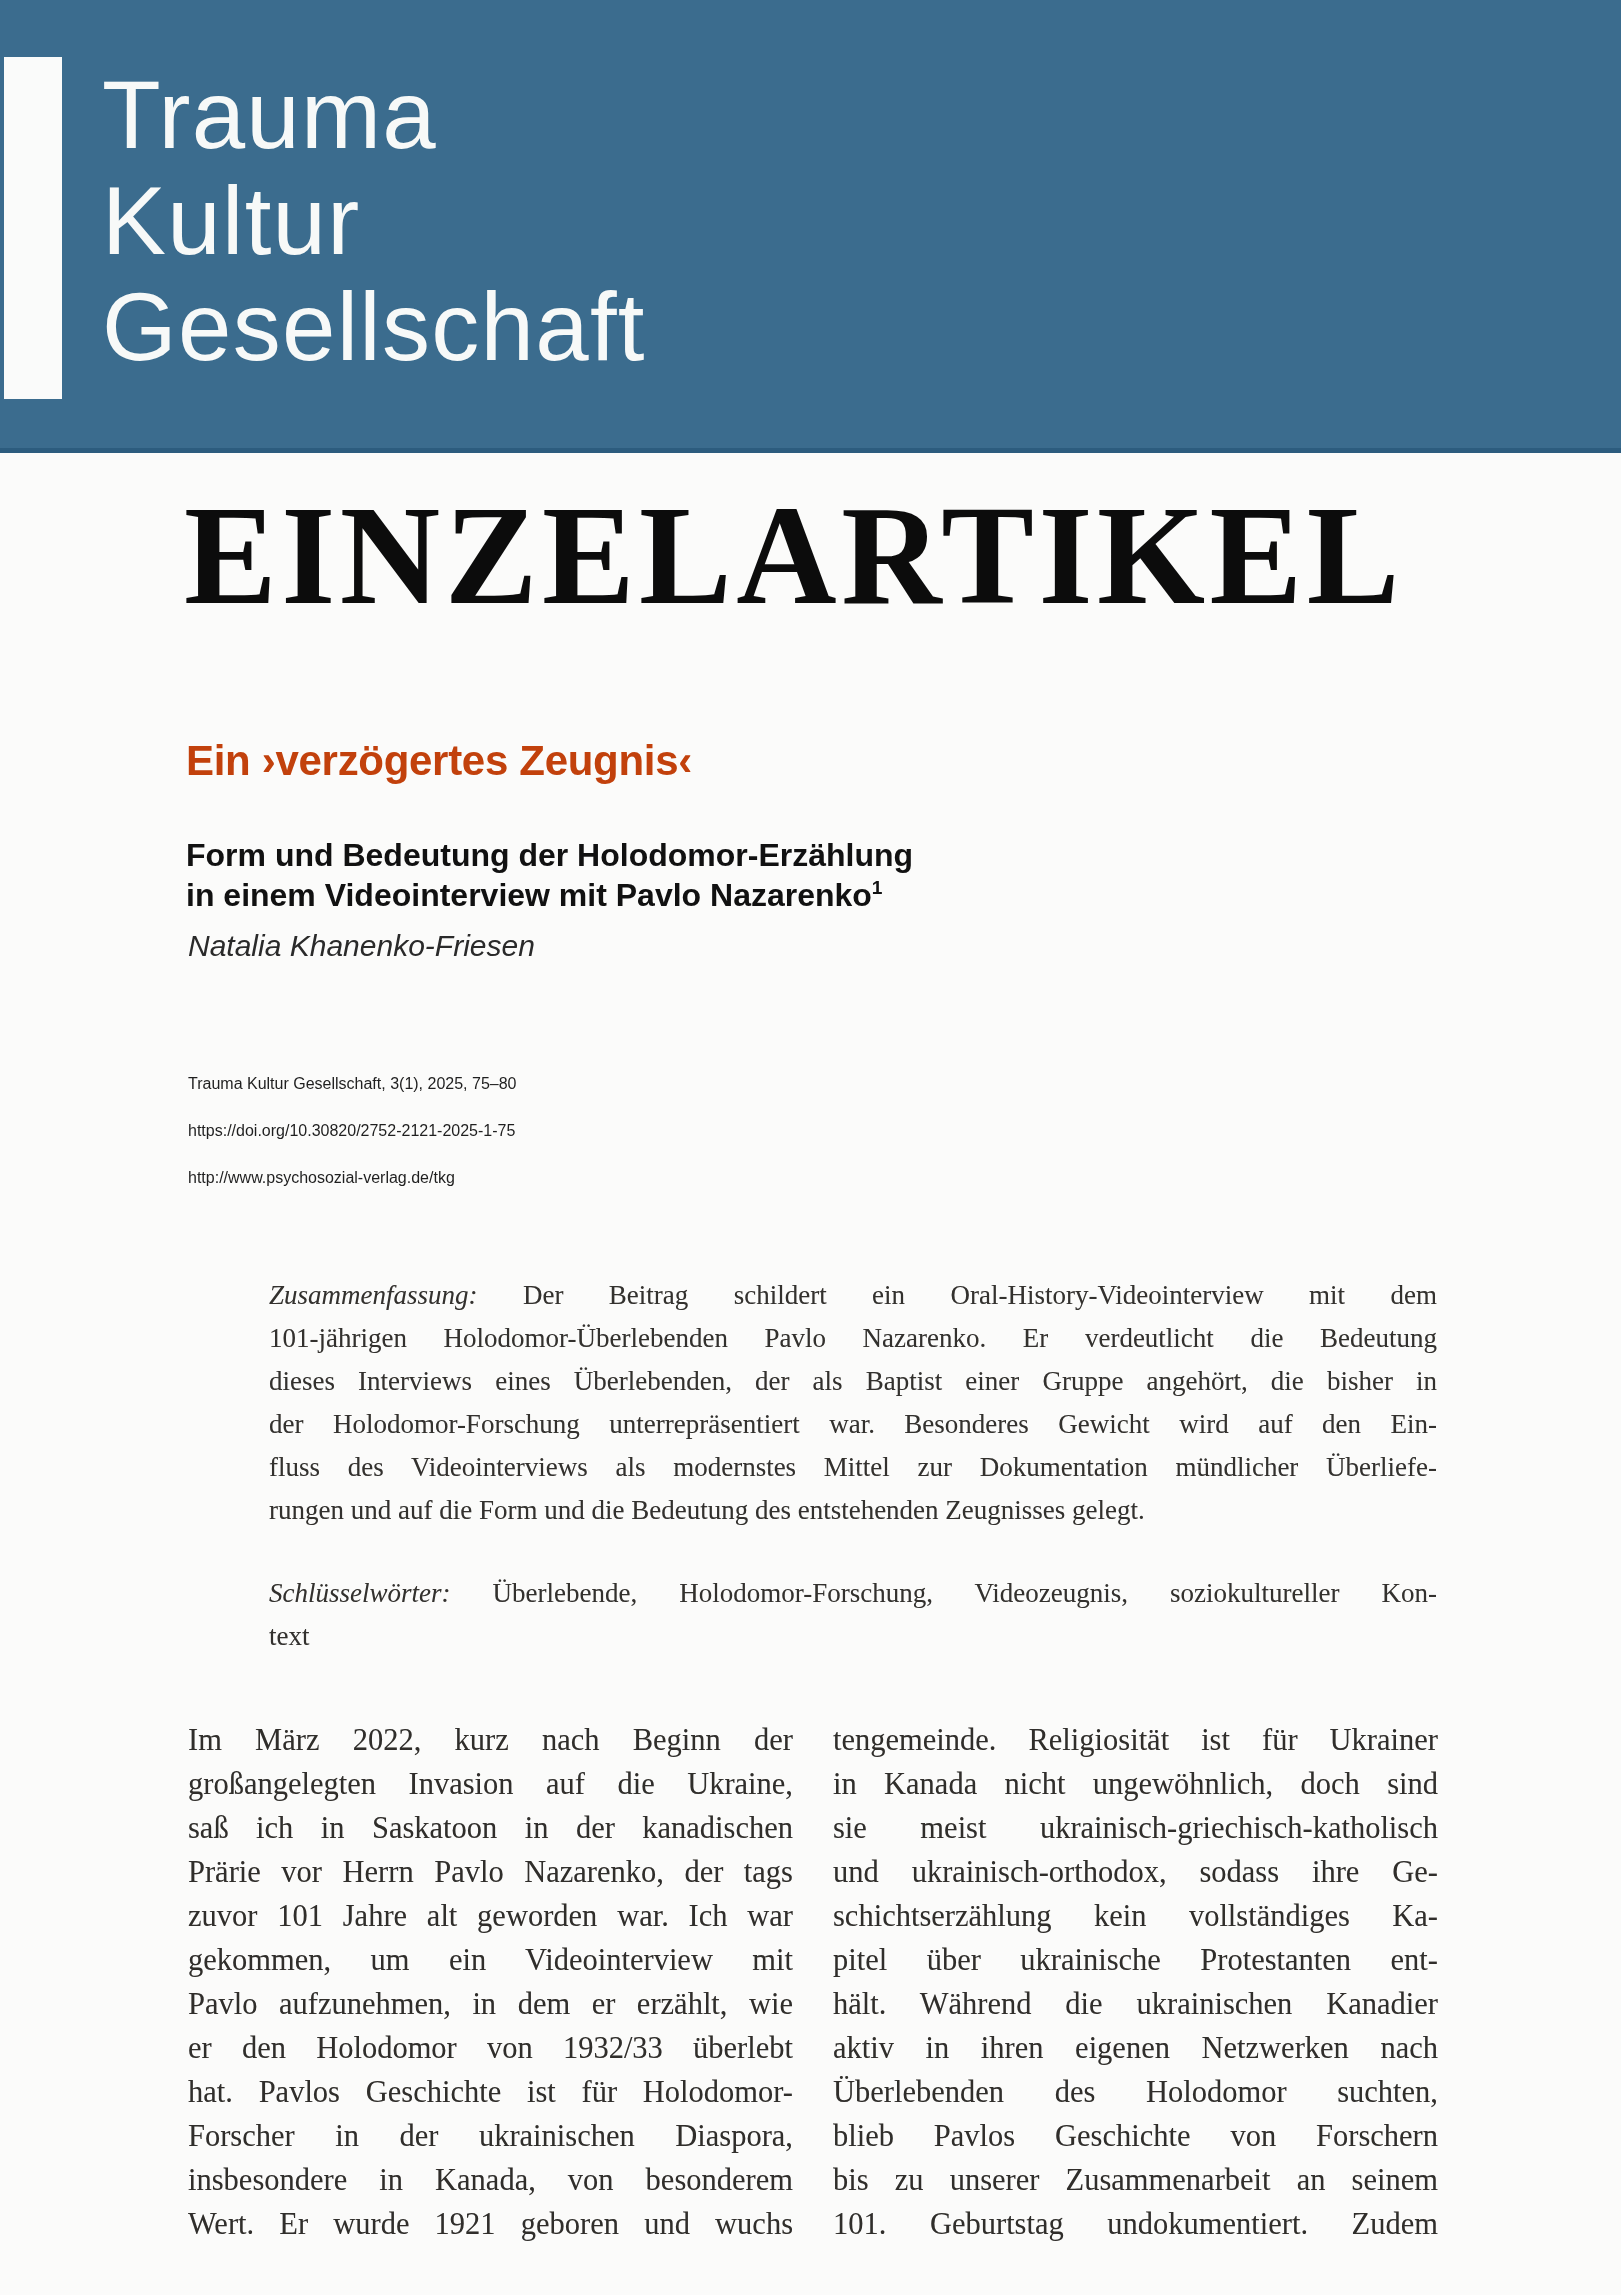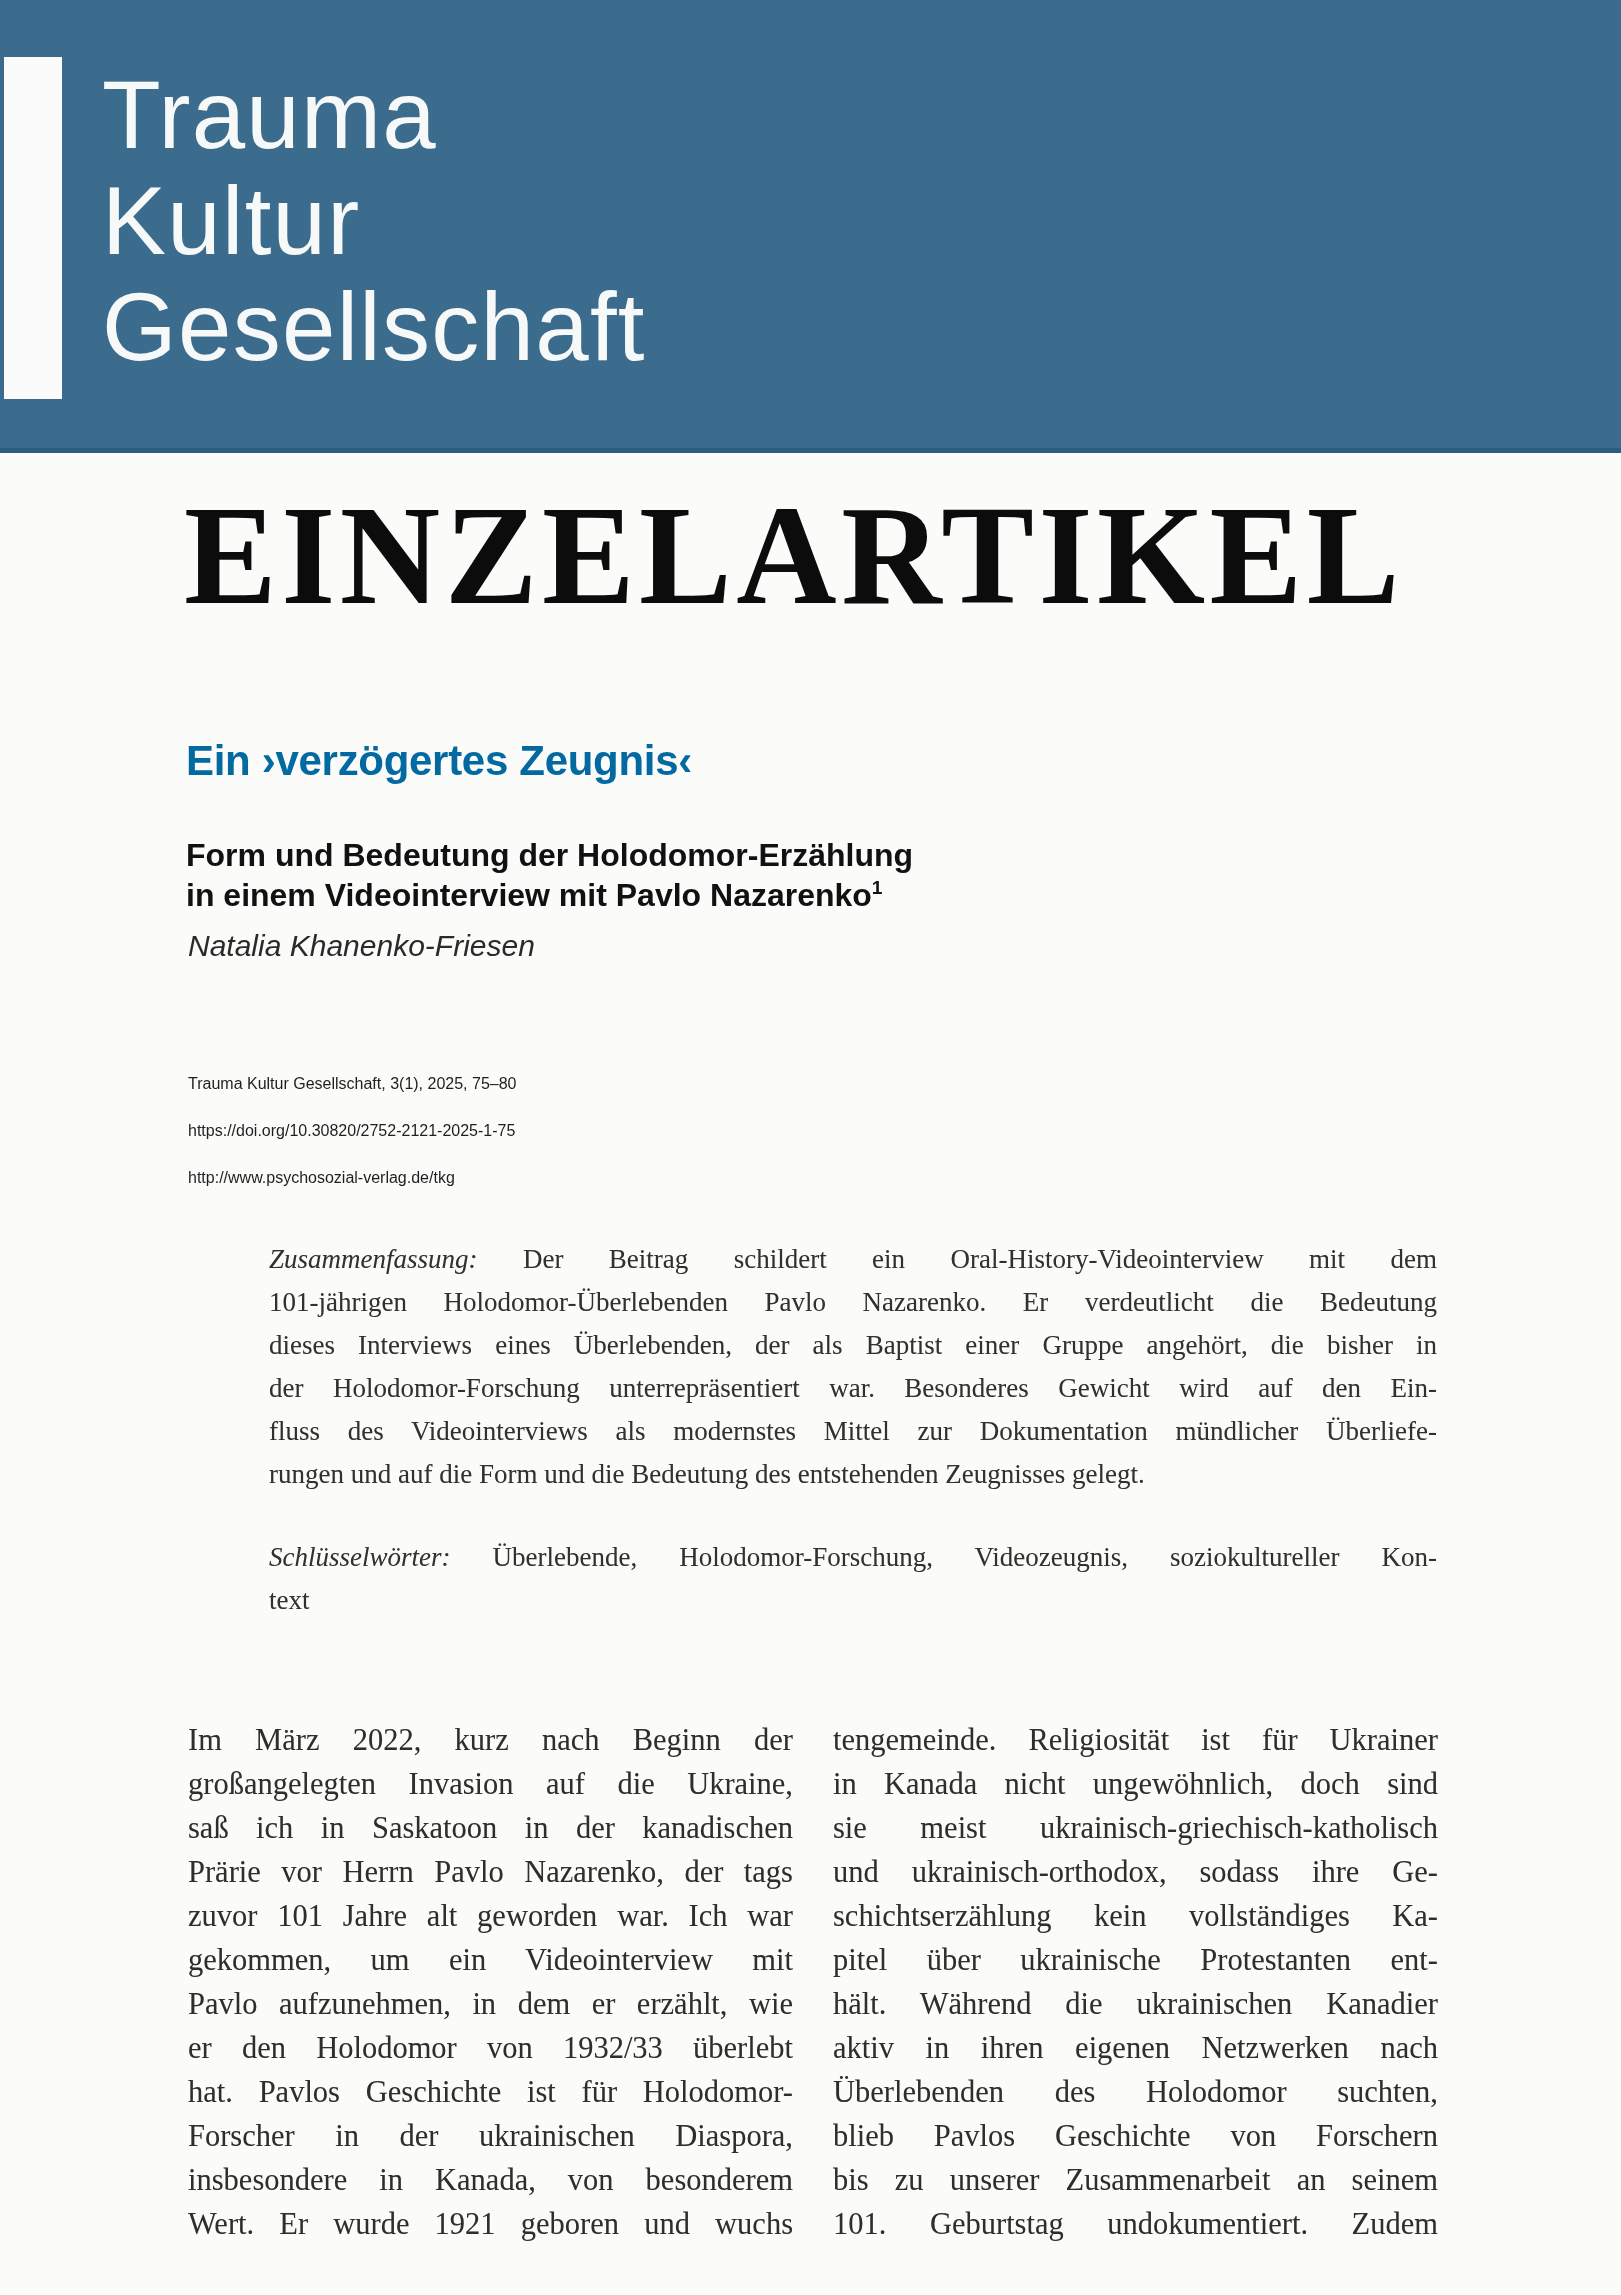--- a/index.html
+++ b/index.html
@@ -35,21 +35,21 @@
     font-family:"Liberation Serif", serif;font-weight:700;
     font-size:139px;line-height:1;letter-spacing:4.5px;
     color:#0c0c0c;white-space:nowrap;
     transform:scaleY(1.02);transform-origin:top left;
   }
 
   
   .article-title{
     position:absolute;left:186px;top:710px;
     font-family:"Liberation Sans", sans-serif;font-weight:700;
-    font-size:42px;line-height:1.1;letter-spacing:-0.3px;color:#0369a1;
+    font-size:42px;line-height:1.1;letter-spacing:-0.3px;color:#c2410c;
   }
   .article-subtitle{
     position:absolute;left:186px;top:808px;
     font-family:"Liberation Sans", sans-serif;font-weight:700;
     font-size:32px;line-height:40px;letter-spacing:0;color:#111;
   }
   .article-subtitle sup{font-size:60%;vertical-align:super;line-height:0;}
   .article-author{
     position:absolute;left:188px;top:929px;
     font-family:"Liberation Sans", sans-serif;font-style:italic;
@@ -61,20 +61,21 @@
     position:absolute;left:188px;top:1060px;
     font-family:"Liberation Sans", sans-serif;
     font-size:16px;line-height:47px;color:#1f1f1f;
   }
 
   
   .abstract, .keywords{
     position:absolute;left:269px;width:1168px;
     font-size:27px;line-height:43px;color:#33312e;
     text-shadow:0 0 0.6px rgba(40,40,40,.18);
+    margin-top:36px;
   }
   .abstract{top:1238px;}
   .keywords{top:1536px;}
 
   
   .col{
     position:absolute;top:1718px;
     font-size:30.5px;line-height:44px;color:#302e2b;
     text-shadow:0 0 0.6px rgba(40,40,40,.2);
   }

